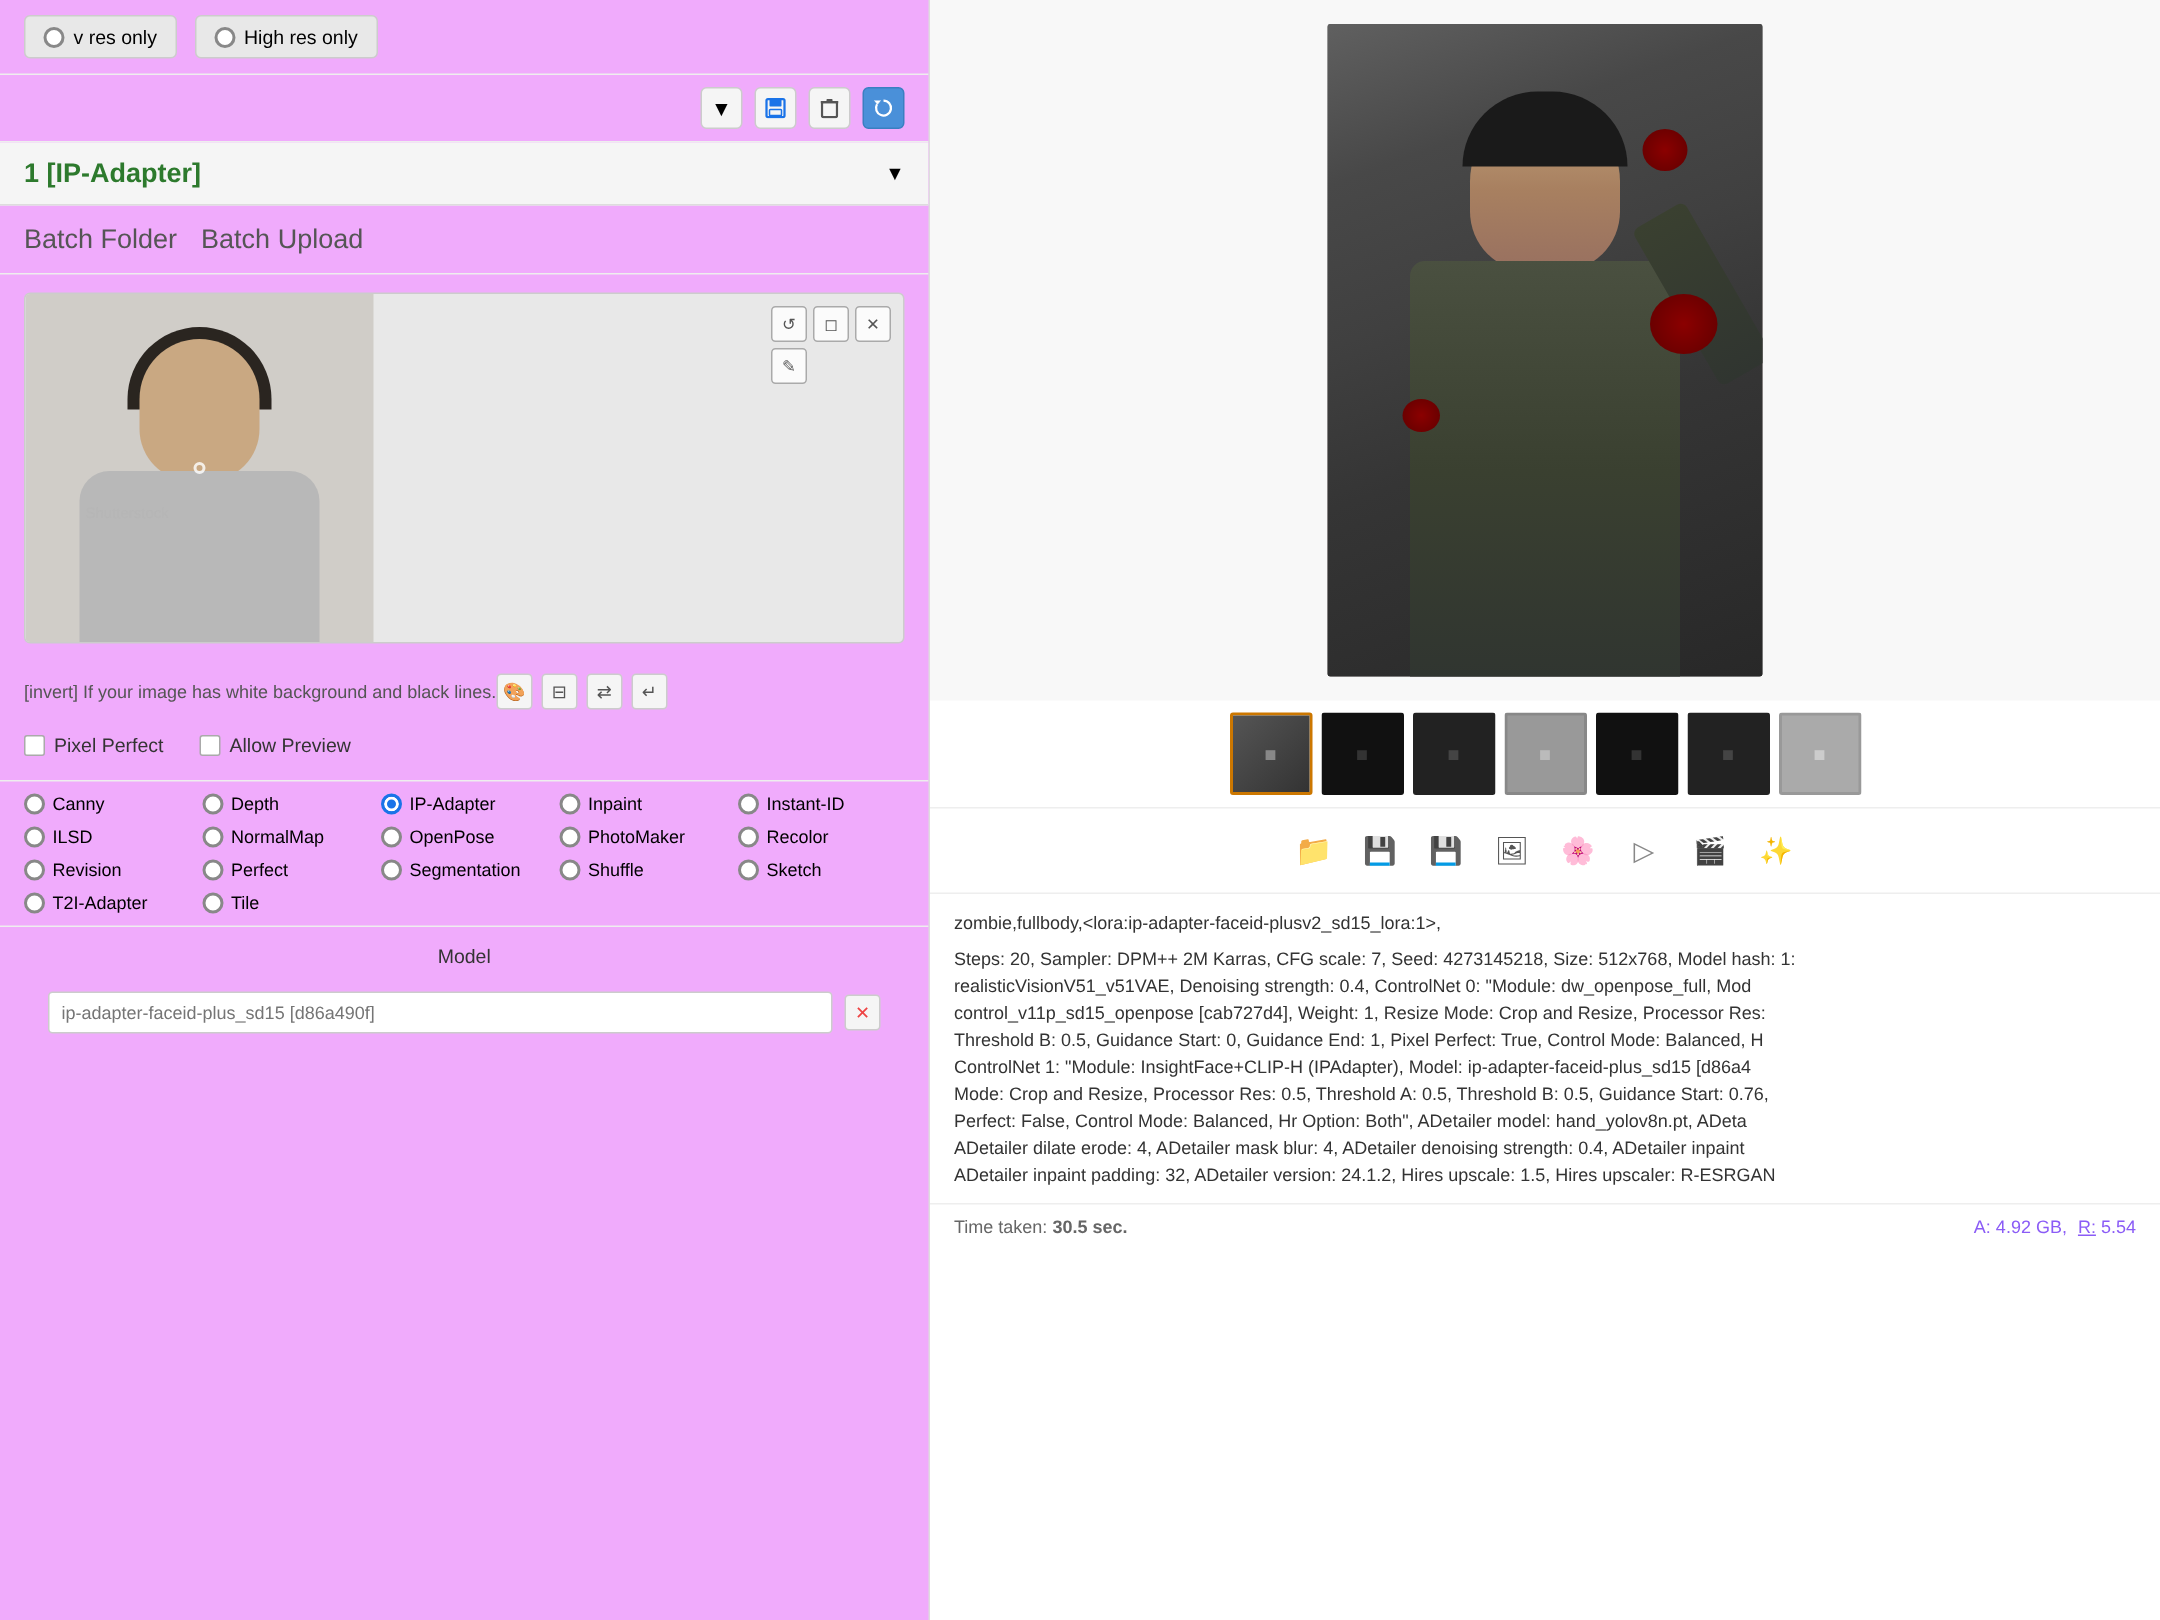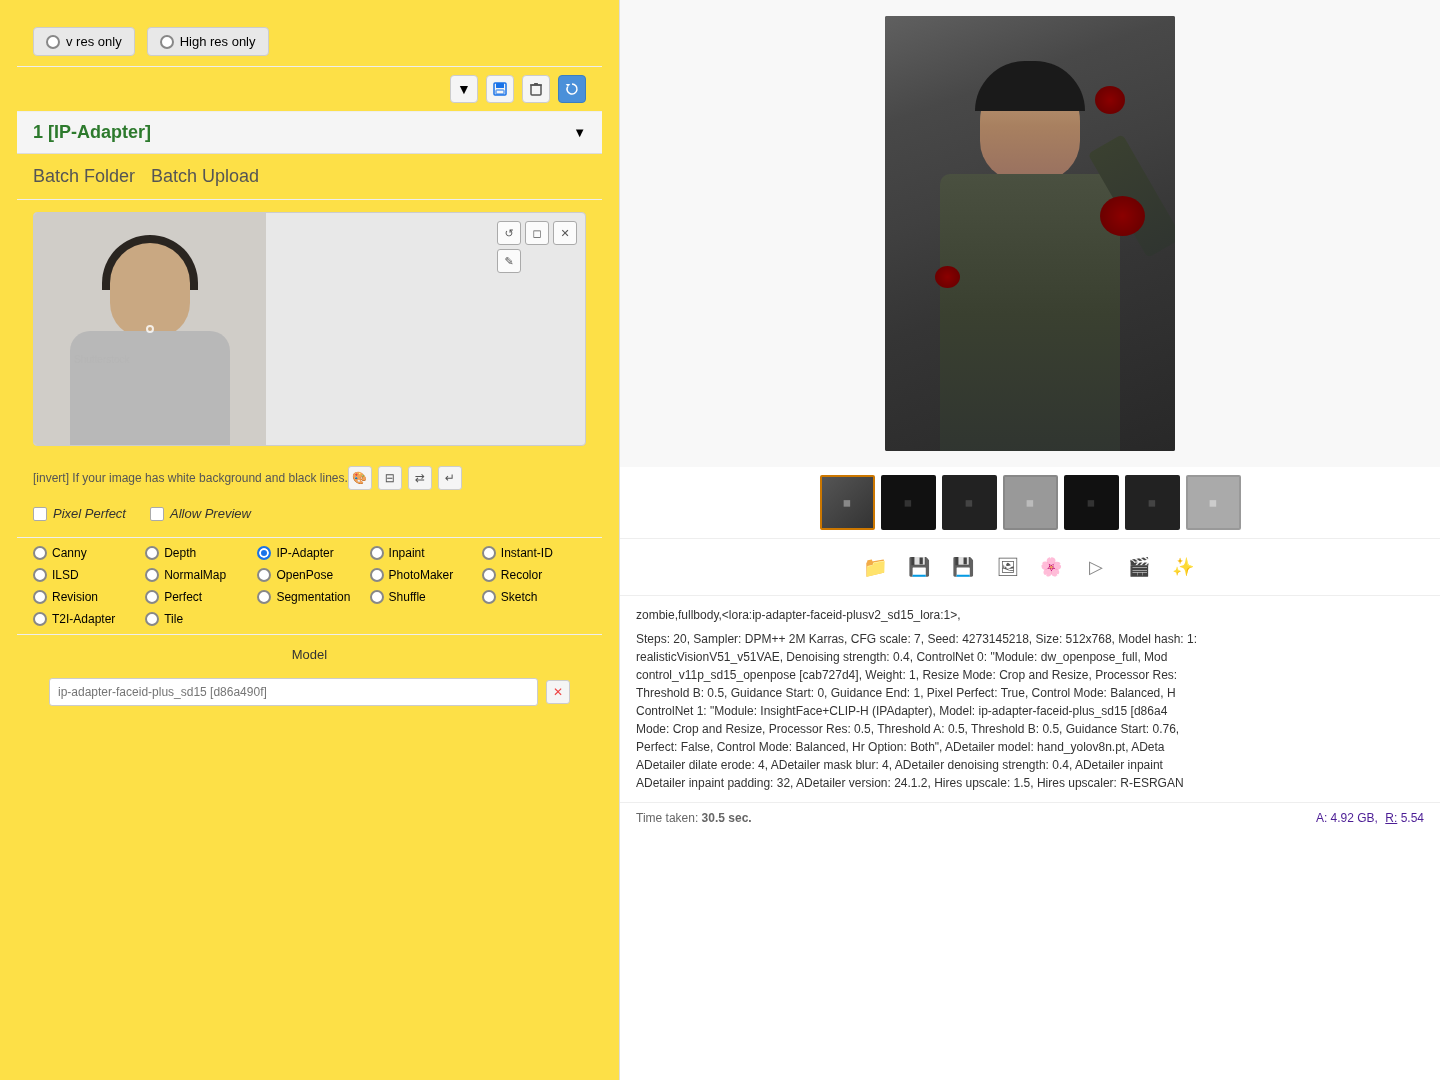--- a/index.html
+++ b/index.html
@@ -8,26 +8,26 @@
       font-size: 13px;
       background: #f0f0f0;
       display: flex;
       height: 1080px;
       overflow: hidden;
     }
 
     
     .left-panel {
       width: 620px;
-      background: #fde047;
+      background: #f0abfc;
       border-right: 1px solid #ddd;
       display: flex;
       flex-direction: column;
       overflow-y: auto;
-      padding: 17px;
+      padding: 0;
     }
 
     .top-bar {
       display: flex;
       align-items: center;
       padding: 10px 16px;
       border-bottom: 1px solid #eee;
       gap: 12px;
     }
 
@@ -176,21 +176,20 @@
       justify-content: center;
       cursor: pointer;
       font-size: 12px;
     }
 
     .checkboxes-row {
       display: flex;
       align-items: center;
       gap: 24px;
       padding: 8px 16px 16px;
-      font-style: italic;
     }
 
     .checkbox-item {
       display: flex;
       align-items: center;
       gap: 6px;
       cursor: pointer;
       font-size: 13px;
       color: #333;
     }
@@ -337,21 +336,21 @@
 
     .meta-row {
       display: flex;
       justify-content: space-between;
       padding: 8px 16px;
       font-size: 12px;
       color: #666;
     }
 
     .meta-row .ram {
-      color: #4c1d95;
+      color: #8b5cf6;
     }
 
     
     .portrait-container {
       width: 232px;
       height: 232px;
       background: #d0cdc8;
       position: relative;
       overflow: hidden;
     }

